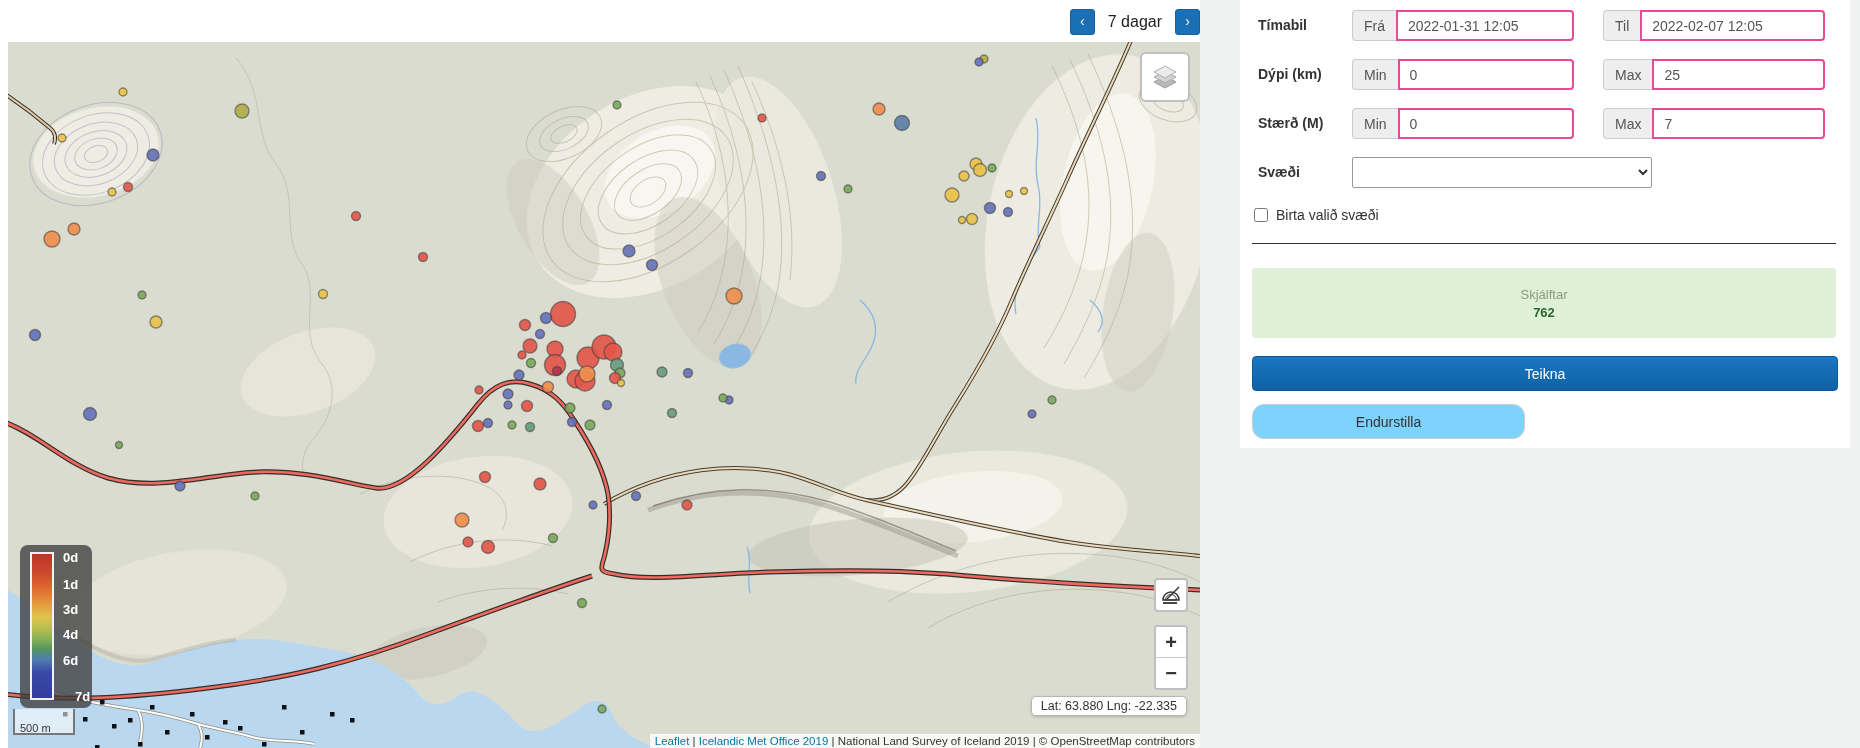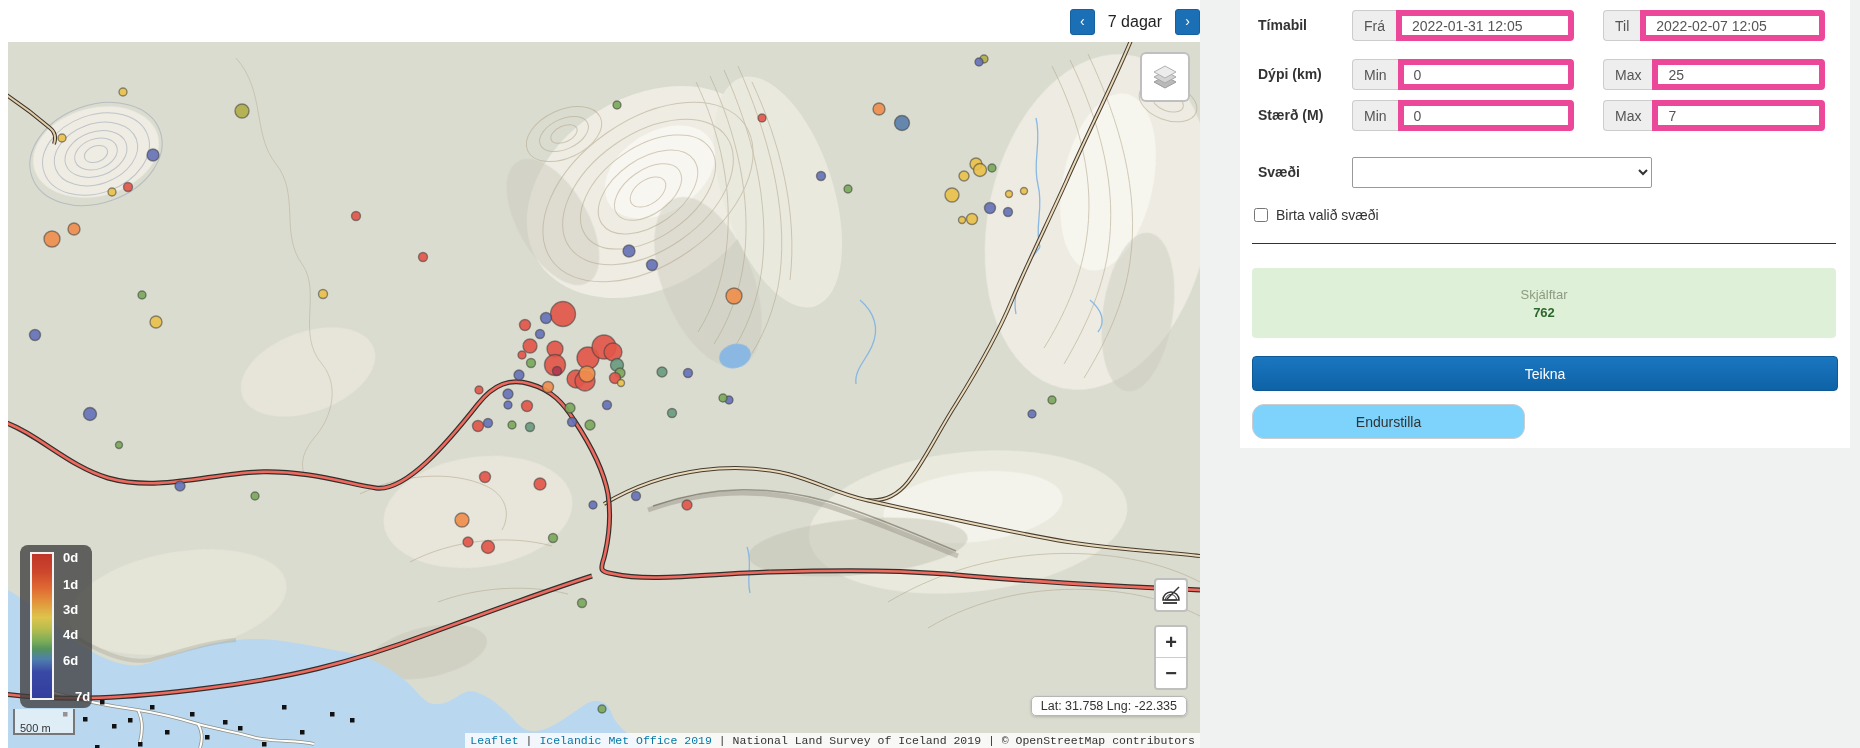--- a/index.html
+++ b/index.html
@@ -20,38 +20,38 @@
   .layers-ctl{position:absolute;right:10px;top:10px;width:46px;height:46px;background:#fff;border:2px solid rgba(0,0,0,.25);
     border-radius:6px;display:flex;align-items:center;justify-content:center;cursor:pointer;}
   .measure-ctl{position:absolute;right:12px;top:536px;width:30px;height:30px;background:#fff;border:2px solid rgba(0,0,0,.25);
     border-radius:4px;display:flex;align-items:center;justify-content:center;cursor:pointer;}
   .zoom-ctl{position:absolute;right:12px;top:583px;width:30px;background:#fff;border:2px solid rgba(0,0,0,.25);border-radius:4px;overflow:hidden;}
   .zoom-btn{width:30px;height:30px;display:flex;align-items:center;justify-content:center;font-size:20px;font-weight:bold;color:#333;cursor:pointer;background:#fff;}
   .zoom-btn:first-child{border-bottom:1px solid #ccc;}
 
   .coords{position:absolute;right:13px;bottom:32px;background:rgba(255,255,255,.95);border:1px solid #b6b6b6;border-radius:5px;
     padding:2px 9px;font-size:12.5px;color:#333;box-shadow:0 1px 3px rgba(0,0,0,.2);}
-  .attrib{position:absolute;right:0;bottom:0;background:rgba(255,255,255,.8);padding:1px 5px;font-size:11.5px;color:#333;font-family:Liberation Mono, monospace;}
+  .attrib{position:absolute;right:0;bottom:0;background:rgba(255,255,255,.8);padding:1px 5px;font-size:11.5px;color:#333;}
   .attrib a{color:#0078a8;text-decoration:none;}
   .scalebar{position:absolute;left:5px;bottom:13px;width:62px;height:18px;border:2px solid #777;border-top:none;
     background:rgba(255,255,255,.55);font-size:11px;color:#333;padding:12px 5px;box-sizing:border-box;line-height:14px;}
 
   .legend{position:absolute;left:12px;top:503px;width:72px;height:163px;background:rgba(62,62,62,.78);border-radius:8px;}
   .lg-bar{position:absolute;left:10px;top:7px;width:24px;height:148px;border:2px solid #f2f2f2;box-sizing:border-box;
     background:linear-gradient(180deg,#bf3429 0%,#cc452c 12%,#e06a33 24%,#e2973c 34%,#ddc44c 44%,#b8bd4e 52%,#7fae58 60%,#55945f 66%,#4f7fae 73%,#3a49a5 82%,#333d9e 100%);}
   .lg-label{position:absolute;left:43px;color:#fff;font-weight:bold;font-size:13px;}
 
   
   .panel{position:absolute;left:1240px;top:0;width:610px;height:448px;background:#fff;}
   .frow{position:absolute;height:32px;}
   .flabel{position:absolute;left:18px;top:7px;font-size:14px;font-weight:bold;color:#333;white-space:nowrap;}
   .igroup{position:absolute;top:0;width:222px;display:flex;height:31px;box-sizing:border-box;}
   .iaddon{background:#eee;border:1px solid #ccc;border-right:none;border-radius:4px 0 0 4px;color:#555;font-size:14px;
     display:flex;align-items:center;padding:0 11px;}
-  .ifield{flex:1;min-width:0;border:6px solid #ec4899;border-radius:0 4px 4px 0;font-size:14px;color:#555;padding:0 10px;
+  .ifield{flex:1;min-width:0;border:2px solid #ec4899;border-radius:0 4px 4px 0;font-size:14px;color:#555;padding:0 10px;
     font-family:"Liberation Sans",sans-serif;outline:none;}
   .g1{left:112px;} .g2{left:363px;}
   .area-select{position:absolute;left:112px;top:157px;width:300px;height:31px;border:1px solid #999;border-radius:2px;
     background:#fff;font-size:14px;color:#333;}
   .chk-row{position:absolute;left:14px;top:207px;display:flex;align-items:center;gap:8px;}
   .chk-row input{width:14px;height:14px;margin:0;}
   .chk-label{font-size:14px;font-weight:normal;color:#333;}
   .divider{position:absolute;left:12px;top:243px;width:584px;border-top:1px solid #333;}
   .count-box{position:absolute;left:12px;top:268px;width:584px;height:70px;background:#dff0d8;border-radius:4px;
     display:flex;flex-direction:column;align-items:center;justify-content:center;gap:3px;}
@@ -337,21 +337,21 @@
         <line x1="19" y1="3" x2="7" y2="15" stroke="#333" stroke-width="1.5"></line>
         <line x1="3" y1="19" x2="17" y2="19" stroke="#333" stroke-width="1.8"></line>
       </svg>
     </div>
 
     <div class="zoom-ctl">
       <div class="zoom-btn">+</div>
       <div class="zoom-btn">−</div>
     </div>
 
-    <div class="coords">Lat: 31.758 Lng: -22.335</div>
+    <div class="coords">Lat: 63.880 Lng: -22.335</div>
 
     <div class="attrib"><a href="#">Leaflet</a><span> | </span><a href="#">Icelandic Met Office 2019</a><span> | National Land Survey of Iceland 2019 | © OpenStreetMap contributors</span></div>
   </div>
 
   <div class="panel">
 
     <div class="frow" style="top:10px;left:0;width:610px;">
       <span class="flabel">Tímabil</span>
       <div class="igroup g1">
         <span class="iaddon">Frá</span>
@@ -368,21 +368,21 @@
       <div class="igroup g1">
         <span class="iaddon">Min</span>
         <input class="ifield" value="0" style="">
       </div>
       <div class="igroup g2">
         <span class="iaddon">Max</span>
         <input class="ifield" value="25" style="">
       </div>
     </div>
 
-    <div class="frow" style="top:100px;left:0;width:610px;">
+    <div class="frow" style="top:108px;left:0;width:610px;">
       <span class="flabel">Stærð (M)</span>
       <div class="igroup g1">
         <span class="iaddon">Min</span>
         <input class="ifield" value="0" style="">
       </div>
       <div class="igroup g2">
         <span class="iaddon">Max</span>
         <input class="ifield" value="7" style="">
       </div>
     </div>

